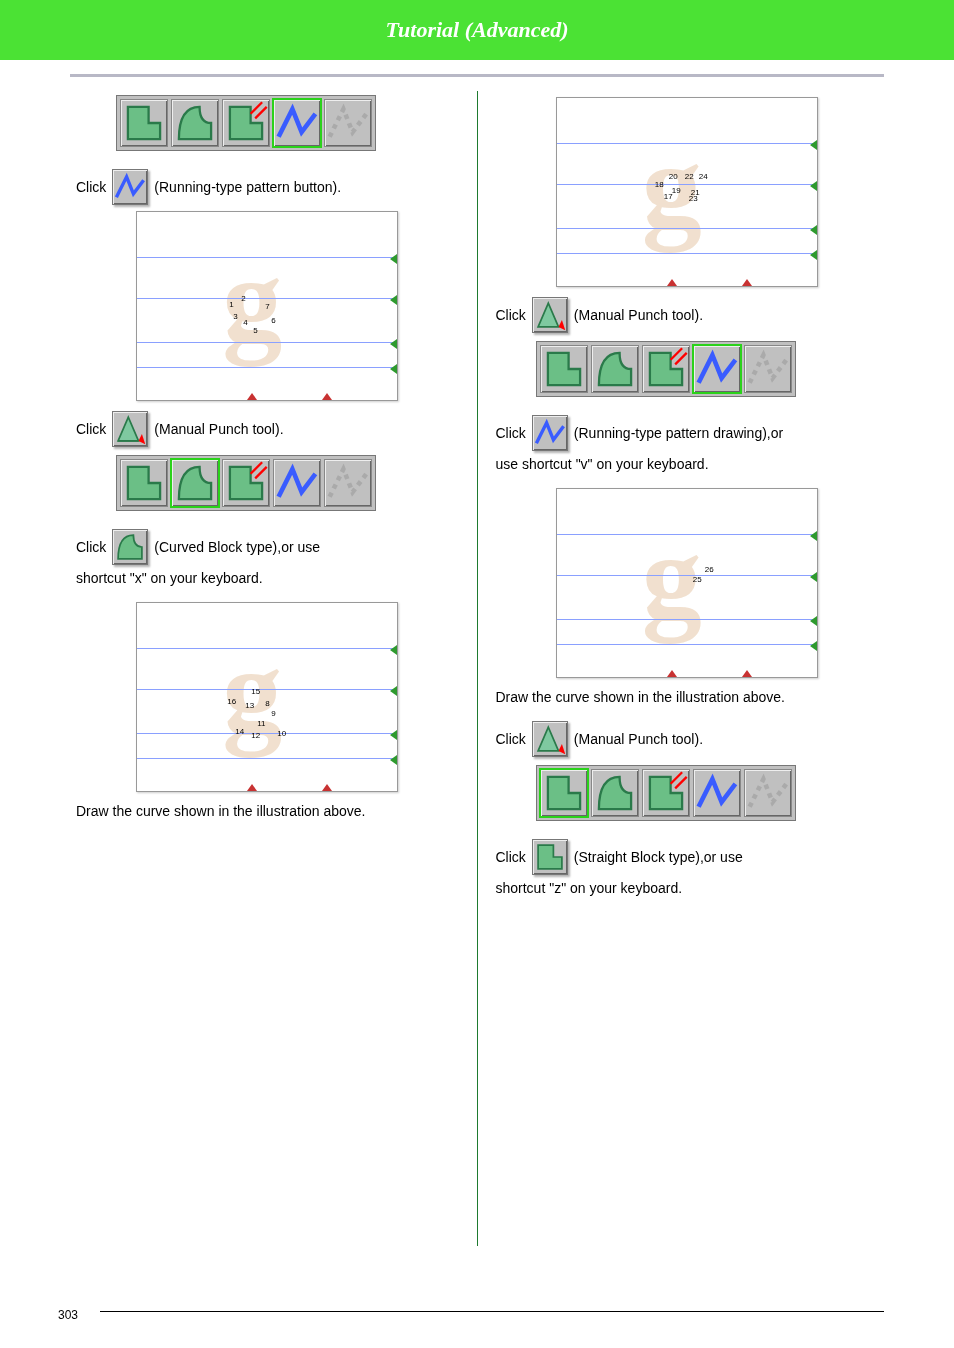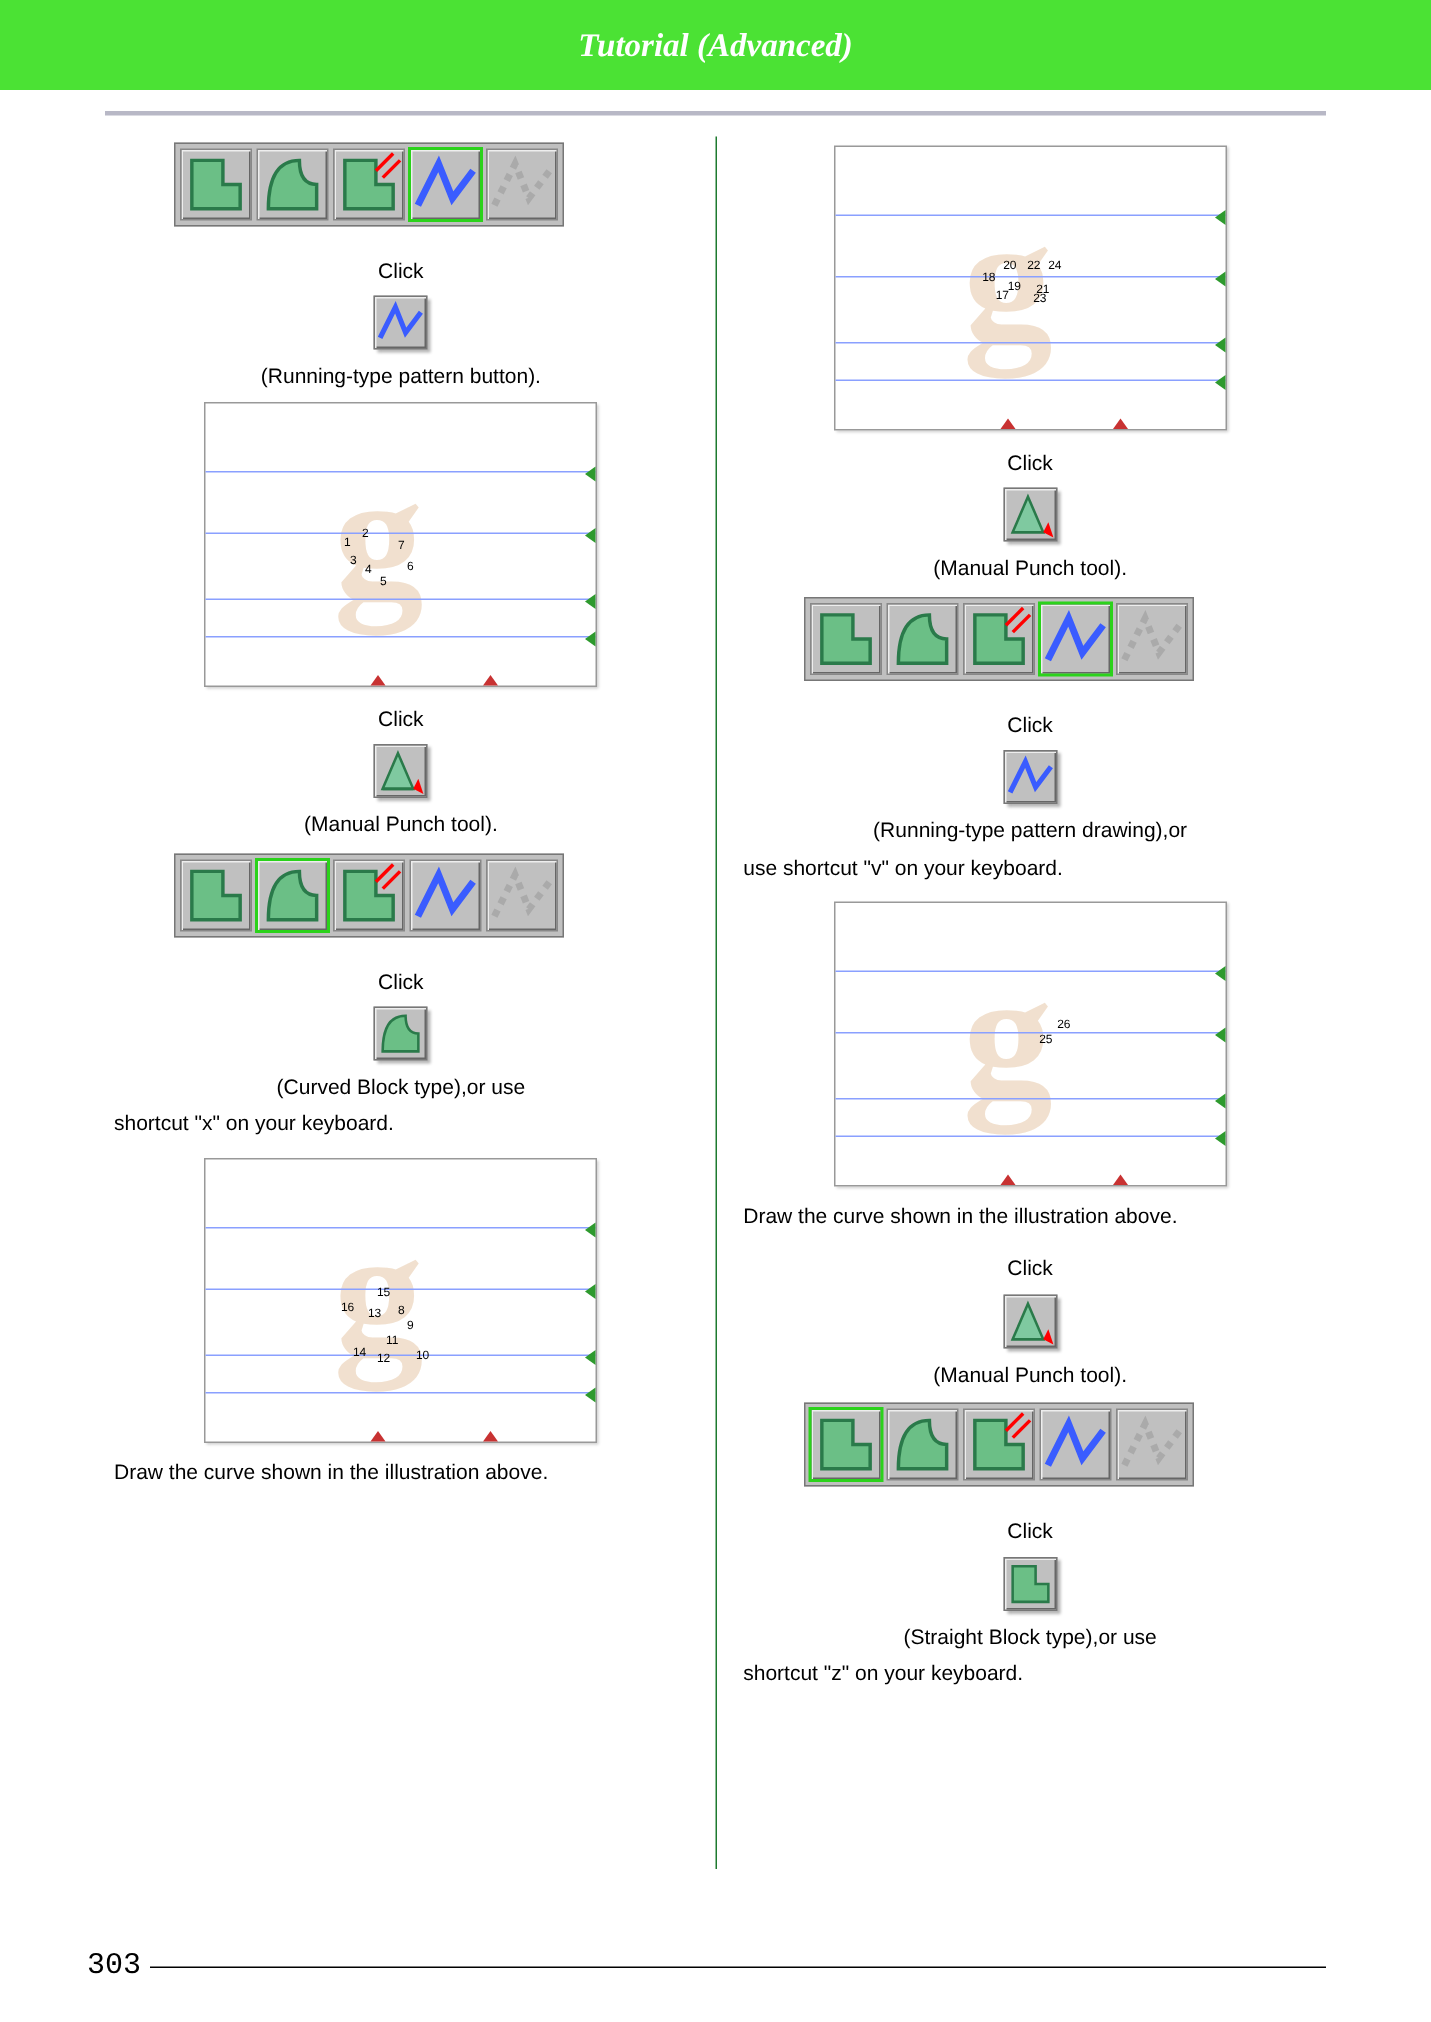--- a/index.html
+++ b/index.html
@@ -75,21 +75,20 @@
     margin: 8px 0 14px 0;
     line-height: 1.35;
   }
   .inline-para {
     display:flex;
     flex-wrap:wrap;
     align-items:center;
     gap:6px;
     margin: 8px 0 4px 0;
     line-height:1.6;
-    flex-direction:column;
   }
   .inline-icon {
     display:inline-flex;
     width:34px;height:34px;
     border:1px solid #777;
     background:#c0c0c0;
     box-shadow: inset 1px 1px 0 #eee, inset -1px -1px 0 #666, 2px 2px 2px rgba(0,0,0,.3);
     align-items:center;justify-content:center;
   }
   .designbox {
@@ -116,22 +115,22 @@
     color: #e6c8a8;
     opacity:.55;
     line-height:.7;
   }
   .points-overlay { position:absolute; inset:0; font-size:8px; }
   .pt { position:absolute; white-space:nowrap; color:#000; }
   .footer {
     position:absolute;
     left:58px;
     bottom:26px;
-    font-family: Liberation Mono, monospace;
-    font-size:20px;
+    font-family: Liberation Sans, sans-serif;
+    font-size:12px;
   }
   .footer-rule {
     position:absolute;
     left:100px; right:70px; bottom:36px;
     border-top:1px solid #000;
   }
 </style>
 </head>
 <body>
 

